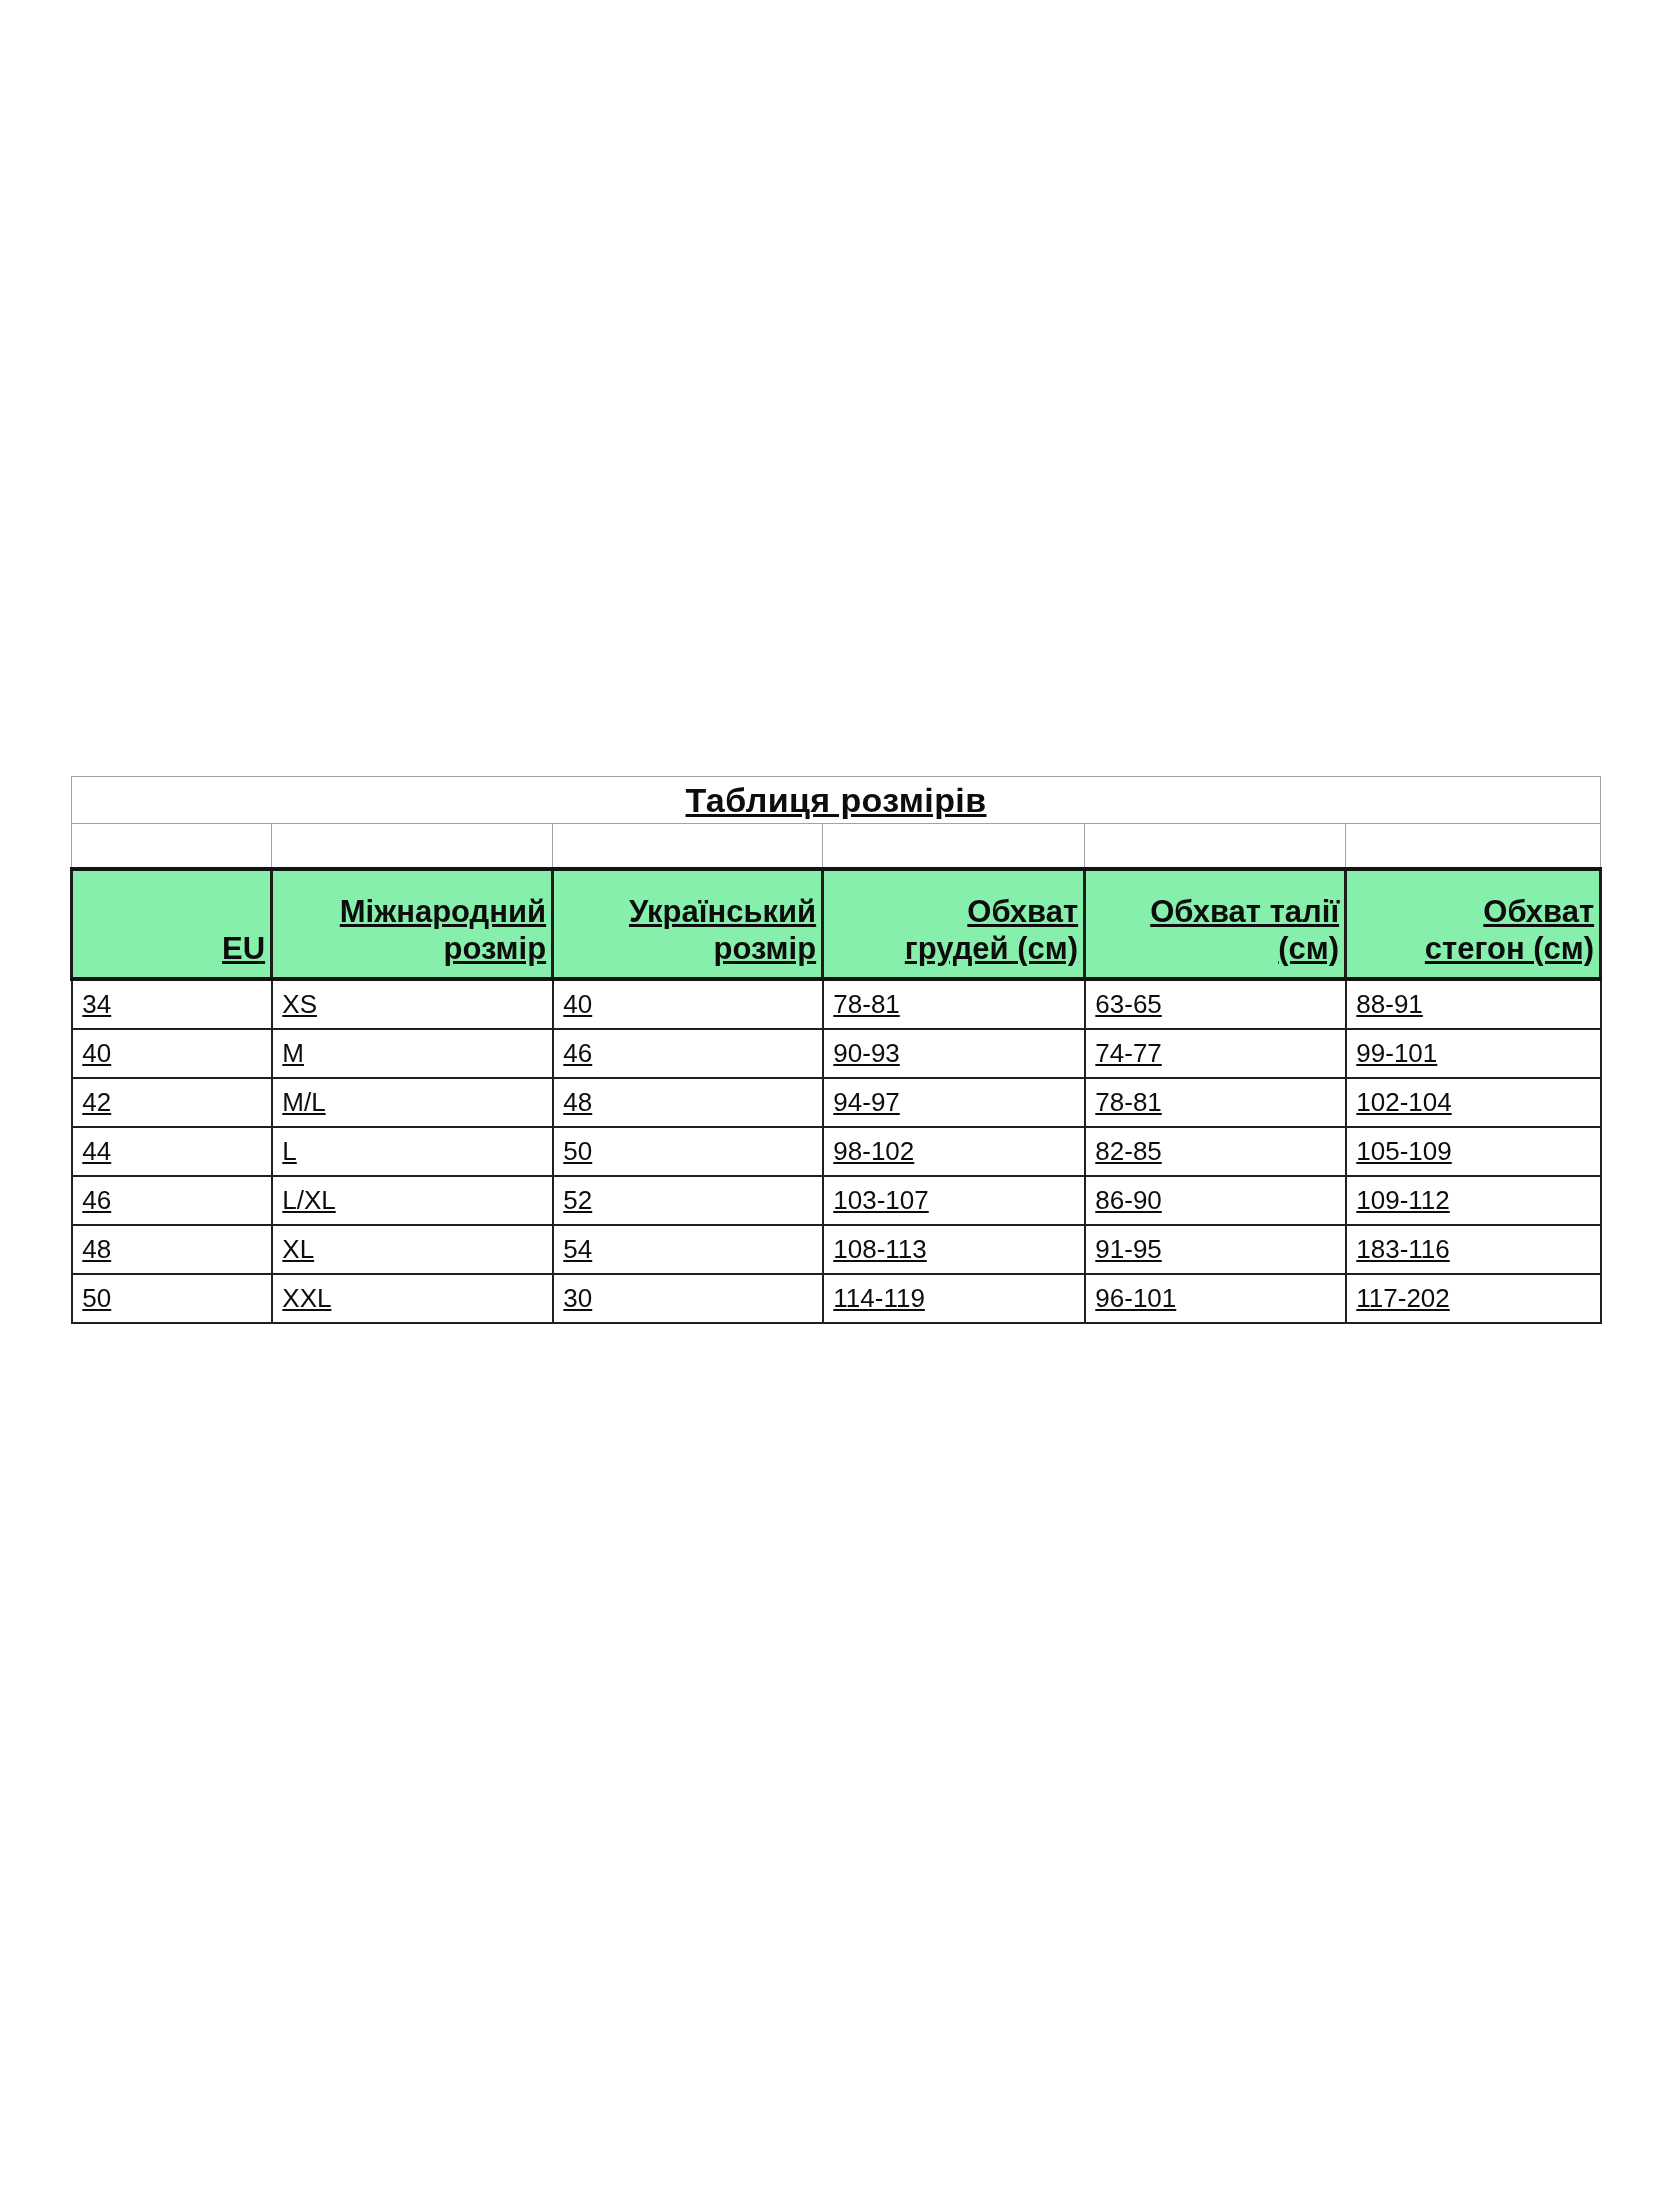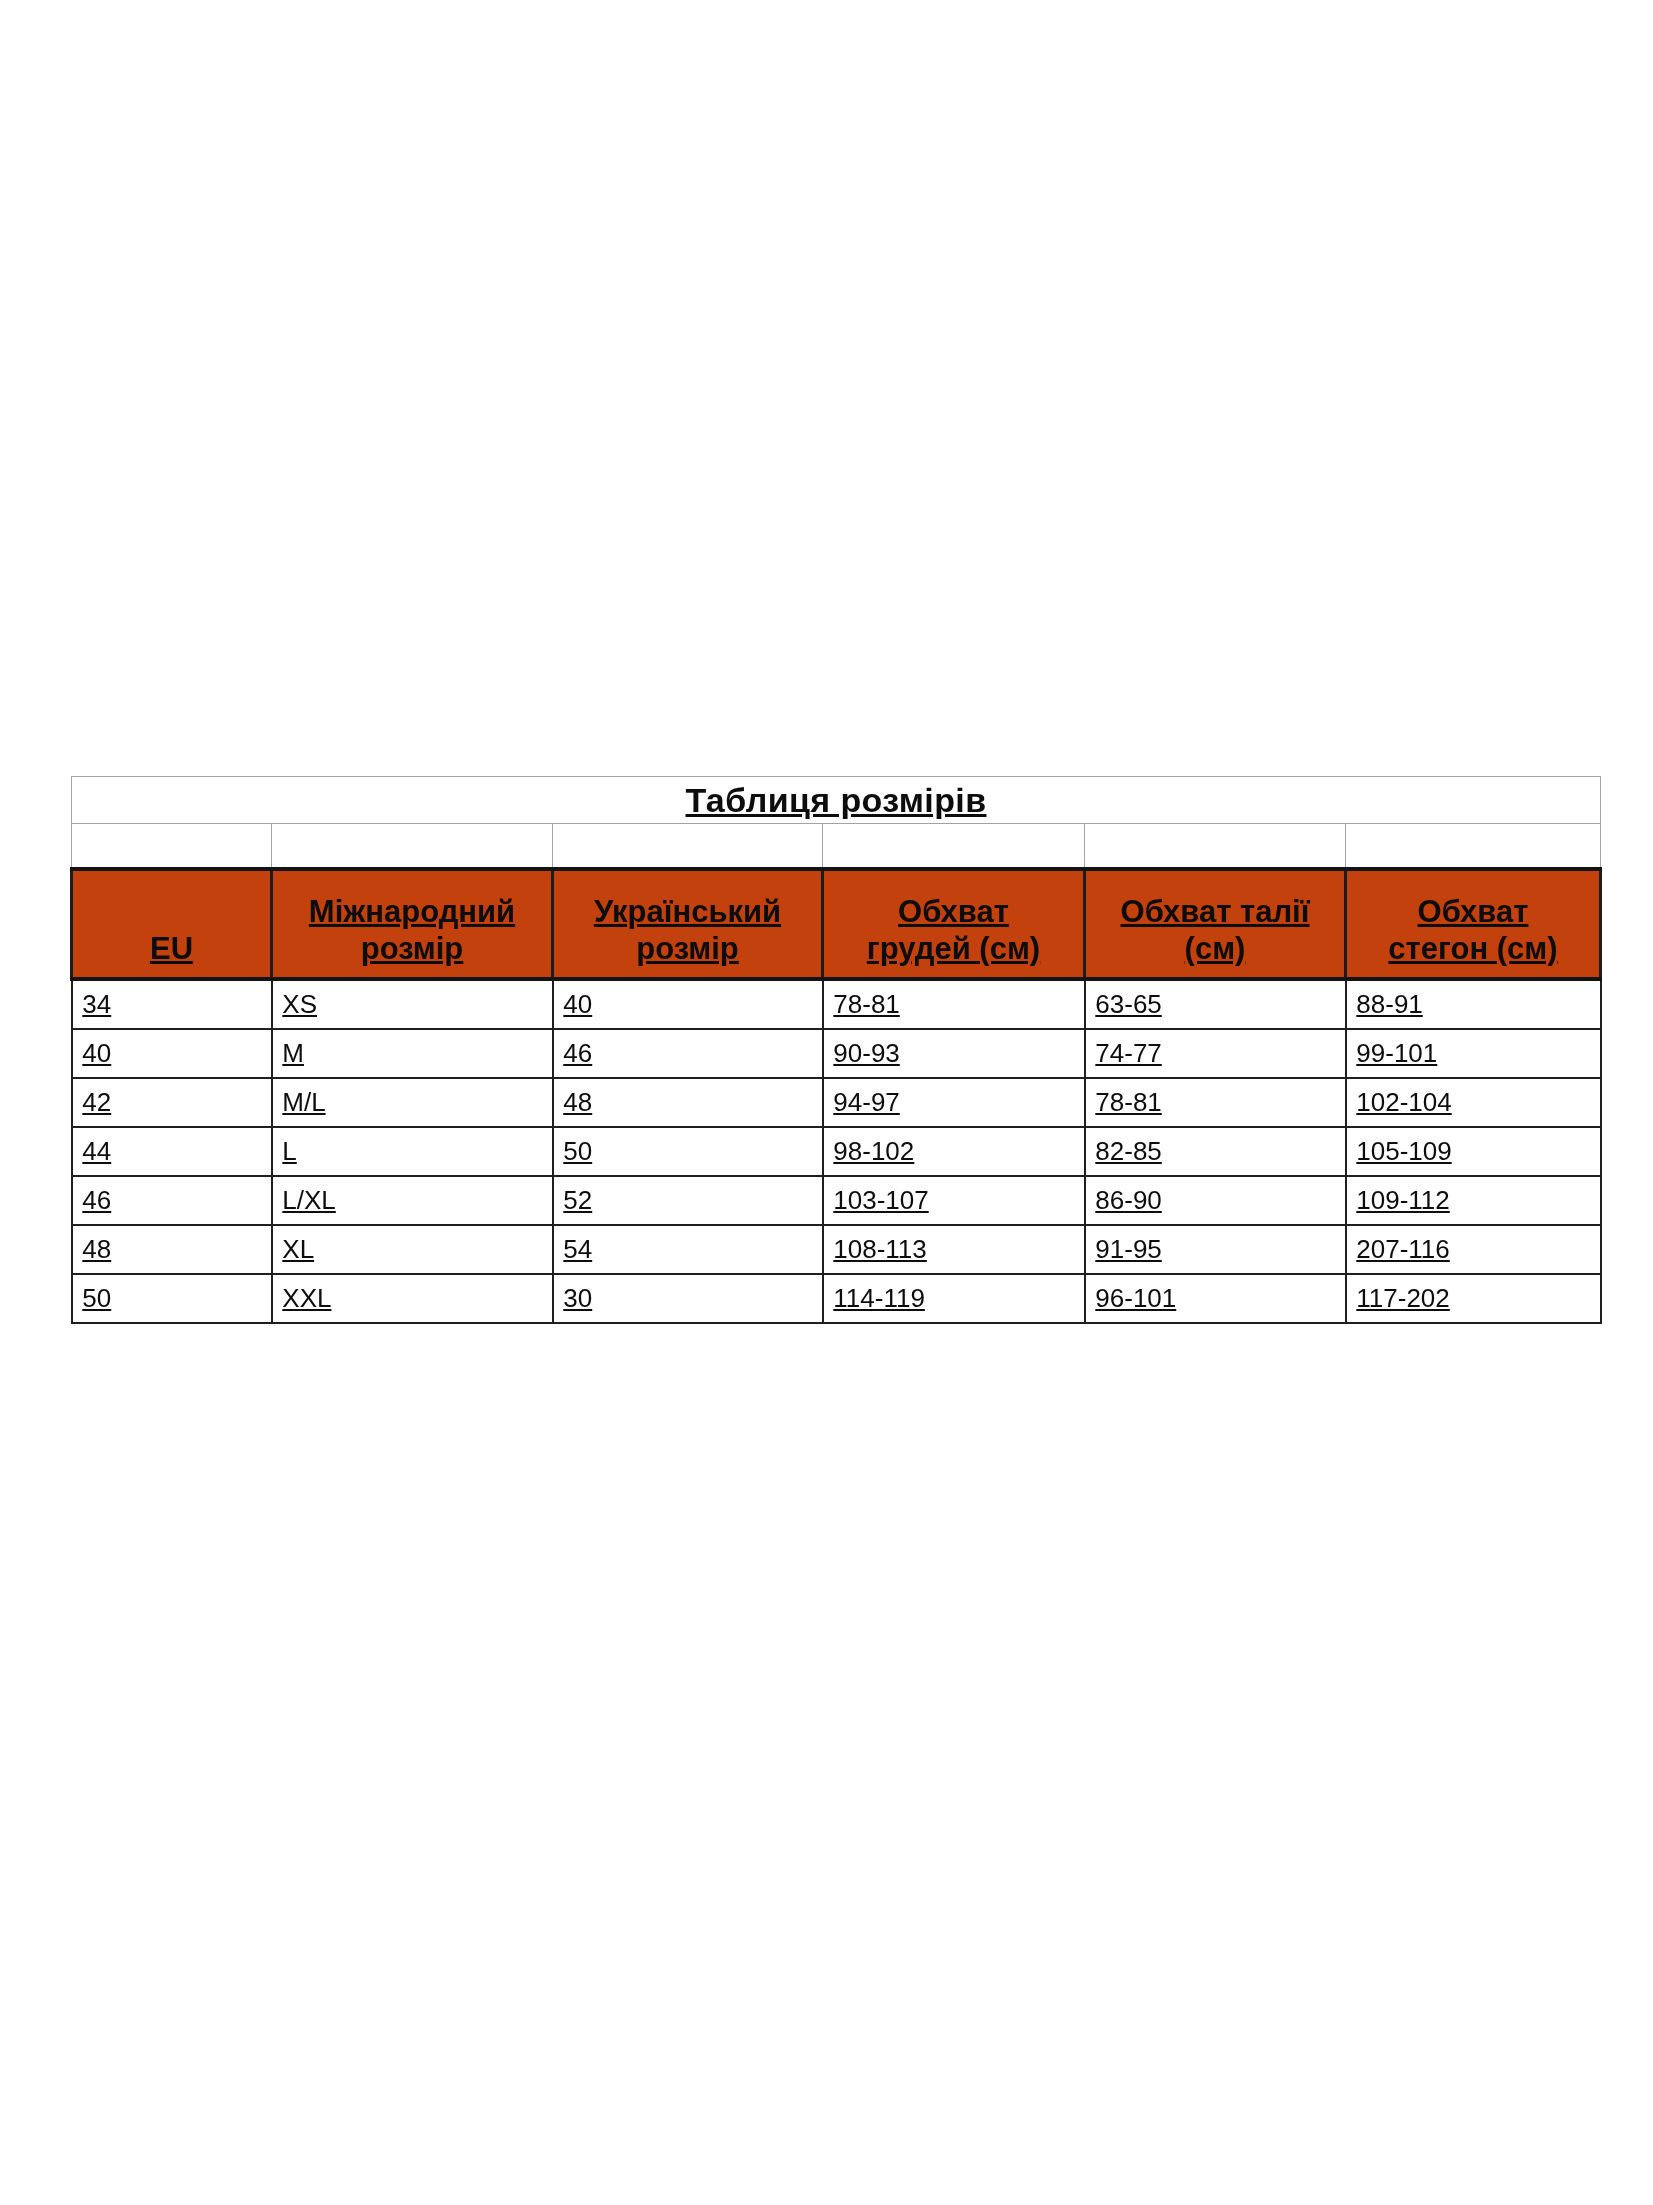--- a/index.html
+++ b/index.html
@@ -34,26 +34,26 @@
     letter-spacing: 0.4px;
   }
   .spacer-row td {
     height: 41px;
     border: 1.6px solid #a3a3a3;
     background: #ffffff;
   }
   
   .header-cell {
     height: 91px;
-    background: #c2410c;
+    background: #86efac;
     border: 3.3px solid #1c1c1c;
     border-top: 4.9px solid #141414;
     border-bottom: 4.1px solid #141414;
     vertical-align: bottom;
-    text-align: center;
+    text-align: right;
     font-weight: bold;
     font-size: 31px;
     line-height: 1.2;
     padding: 4.9px 4.9px 9.8px 4.9px;
     white-space: pre-line;
   }
   
   .data-cell {
     height: 47px;
     border: 2.5px solid #1f1f1f;
@@ -145,21 +145,21 @@
         <td class="data-cell">103-107</td>
         <td class="data-cell">86-90</td>
         <td class="data-cell">109-112</td>
       </tr>
       <tr>
         <td class="data-cell">48</td>
         <td class="data-cell">XL</td>
         <td class="data-cell">54</td>
         <td class="data-cell">108-113</td>
         <td class="data-cell">91-95</td>
-        <td class="data-cell">207-116</td>
+        <td class="data-cell">183-116</td>
       </tr>
       <tr>
         <td class="data-cell">50</td>
         <td class="data-cell">XXL</td>
         <td class="data-cell">30</td>
         <td class="data-cell">114-119</td>
         <td class="data-cell">96-101</td>
         <td class="data-cell">117-202</td>
       </tr>
     </tbody>

